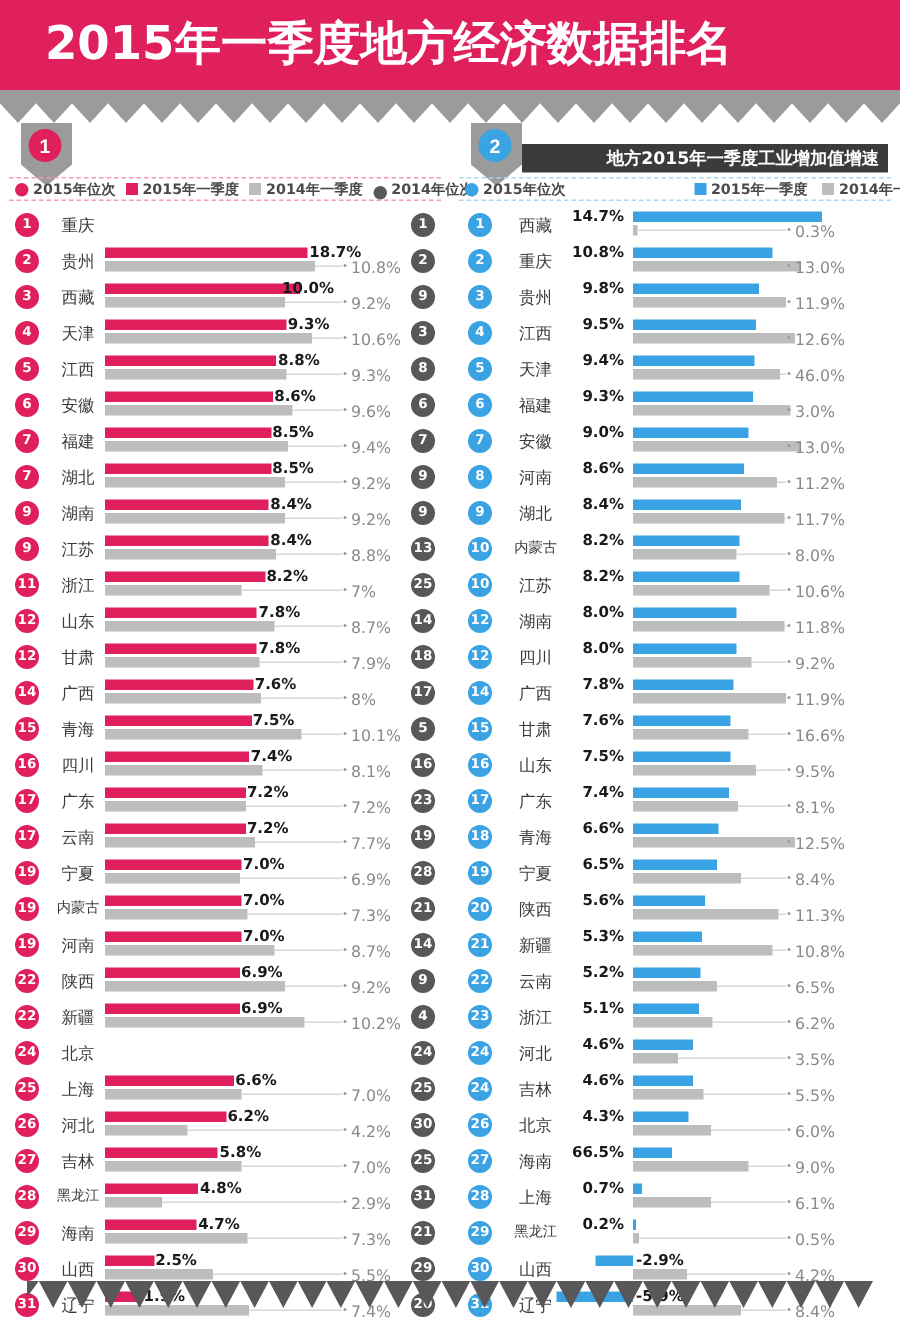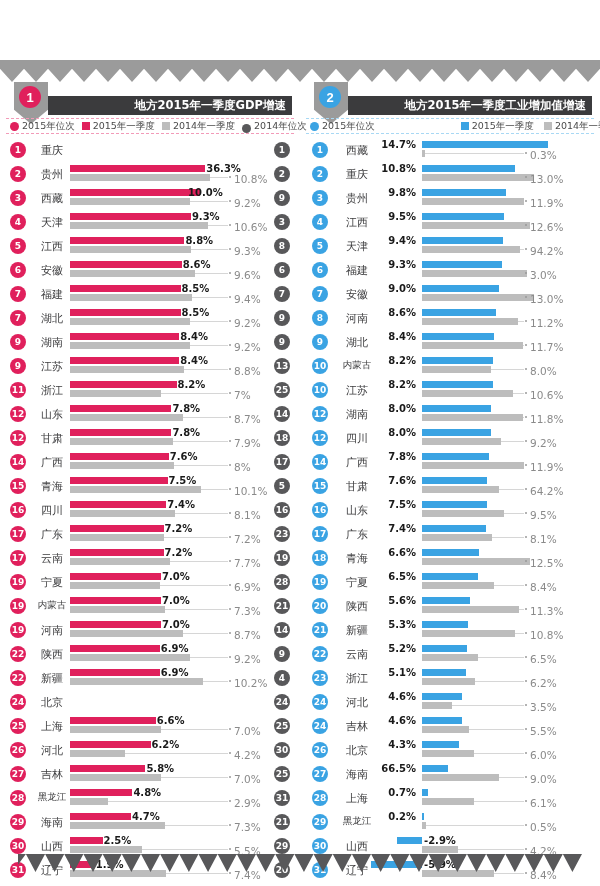--- a/index.html
+++ b/index.html
@@ -80,21 +80,21 @@
   }
   .hdr-bar span {
     position:absolute; right:6px; top:2px;
     color:#fff; font-size:11.5px; font-weight:bold; white-space:nowrap;
     font-family:"DejaVu Sans","Liberation Sans",sans-serif;
   }
 
   
   .legend {
     position:absolute; left:4px; top:36px; right:4px; height:16px;
-    display:flex; align-items:center;
+    display:flex; align-items:center;font-weight:bold;
   }
   .legend-l { border-top:1px dashed #f29ab8; border-bottom:1px dashed #f29ab8; }
   .legend-r { border-top:1px dashed #a8d8f4; border-bottom:1px dashed #a8d8f4; }
   .lg-item { display:flex; align-items:center; white-space:nowrap; }
   .lg-mark { display:inline-block; margin-right:3px; }
   .lg-dot    { width:9px;  height:9px;  border-radius:50%; }
   .lg-square { width:8px;  height:8px; }
   .lg-txt { font-size:9.5px; color:#4a4a4a; font-family:"DejaVu Sans","Liberation Sans",sans-serif; }
 
   
@@ -140,28 +140,28 @@
   .leader-dot {
     position:absolute; top:10.5px; width:2px; height:2px;
     border-radius:50%; background:#9a9a9a;
   }
 </style>
 </head>
 <body>
 
 <div id="root">
 
+  <div class="banner">
+    <div class="banner-title">2015年一季度地方经济数据排名</div>
+  </div>
   <div class="zig-top"></div>
 
   <div class="panel panel-left">
     <div class="pennant pennant-left"></div>
     <div class="pennant-badge badge-red">1</div>
-    <div class="hdr-bar">
-      <span>地方2015年一季度GDP增速</span>
-    </div>
     <div class="legend legend-l" id="legend-0">
         <div class="lg-item" style="margin-left: 4px;">
           <span class="lg-mark lg-dot" style="background: rgb(224, 32, 92);"></span>
           <span class="lg-txt">2015年位次</span>
         </div>
         <div class="lg-item" style="margin-left: 7px;">
           <span class="lg-mark lg-square" style="background: rgb(224, 32, 92);"></span>
           <span class="lg-txt">2015年一季度</span>
         </div>
         <div class="lg-item" style="margin-left: 7px;">
@@ -178,21 +178,21 @@
           <div class="rank-badge rank-2015-l">1</div>
           <div class="prov prov-l">重庆</div>
           <div class="rank-badge rank-2014-l">1</div>
         </div>
         <div class="row">
           <div class="rank-badge rank-2015-l">2</div>
           <div class="prov prov-l">贵州</div>
           <div class="bars" style="left: 0px; right: 0px;">
             <div class="bar bar-new bar-red" style="left: 68px; width: 135.2px;"></div>
             <div class="bar bar-old" style="left: 68px; width: 140.4px;"></div>
-            <div class="val-new" style="left: 204.2px;">36.3%</div>
+            <div class="val-new" style="left: 204.2px;">18.7%</div>
             <div class="leader" style="left: 208.4px; width: 17.6px;"></div>
             <div class="leader-dot" style="left: 227px;"></div>
             <div class="val-old" style="left: 232px;">10.8%</div>
           </div>
           <div class="rank-badge rank-2014-l">2</div>
         </div>
         <div class="row">
           <div class="rank-badge rank-2015-l">3</div>
           <div class="prov prov-l">西藏</div>
           <div class="bars" style="left: 0px; right: 0px;">
@@ -635,21 +635,21 @@
         </div>
         <div class="row">
           <div class="rank-badge rank-2015-r">5</div>
           <div class="prov prov-r">天津</div>
           <div class="bars" style="left: 0px; right: 0px;">
             <div class="bar bar-new bar-blue" style="left: 120px; width: 80.84px;"></div>
             <div class="bar bar-old" style="left: 120px; width: 98.04px;"></div>
             <div class="val-new" style="left: auto; right: 182px;">9.4%</div>
             <div class="leader" style="left: 218.04px; width: 3.96px;"></div>
             <div class="leader-dot" style="left: 223px;"></div>
-            <div class="val-old" style="left: 228px;">94.2%</div>
+            <div class="val-old" style="left: 228px;">46.0%</div>
           </div>
         </div>
         <div class="row">
           <div class="rank-badge rank-2015-r">6</div>
           <div class="prov prov-r">福建</div>
           <div class="bars" style="left: 0px; right: 0px;">
             <div class="bar bar-new bar-blue" style="left: 120px; width: 79.98px;"></div>
             <div class="bar bar-old" style="left: 120px; width: 104.92px;"></div>
             <div class="val-new" style="left: auto; right: 182px;">9.3%</div>
             <div class="leader" style="left: 224.92px; width: 0px;"></div>
@@ -755,21 +755,21 @@
         </div>
         <div class="row">
           <div class="rank-badge rank-2015-r">15</div>
           <div class="prov prov-r">甘肃</div>
           <div class="bars" style="left: 0px; right: 0px;">
             <div class="bar bar-new bar-blue" style="left: 120px; width: 65.36px;"></div>
             <div class="bar bar-old" style="left: 120px; width: 76.54px;"></div>
             <div class="val-new" style="left: auto; right: 182px;">7.6%</div>
             <div class="leader" style="left: 196.54px; width: 25.46px;"></div>
             <div class="leader-dot" style="left: 223px;"></div>
-            <div class="val-old" style="left: 228px;">64.2%</div>
+            <div class="val-old" style="left: 228px;">16.6%</div>
           </div>
         </div>
         <div class="row">
           <div class="rank-badge rank-2015-r">16</div>
           <div class="prov prov-r">山东</div>
           <div class="bars" style="left: 0px; right: 0px;">
             <div class="bar bar-new bar-blue" style="left: 120px; width: 64.5px;"></div>
             <div class="bar bar-old" style="left: 120px; width: 81.7px;"></div>
             <div class="val-new" style="left: auto; right: 182px;">7.5%</div>
             <div class="leader" style="left: 201.7px; width: 20.3px;"></div>

